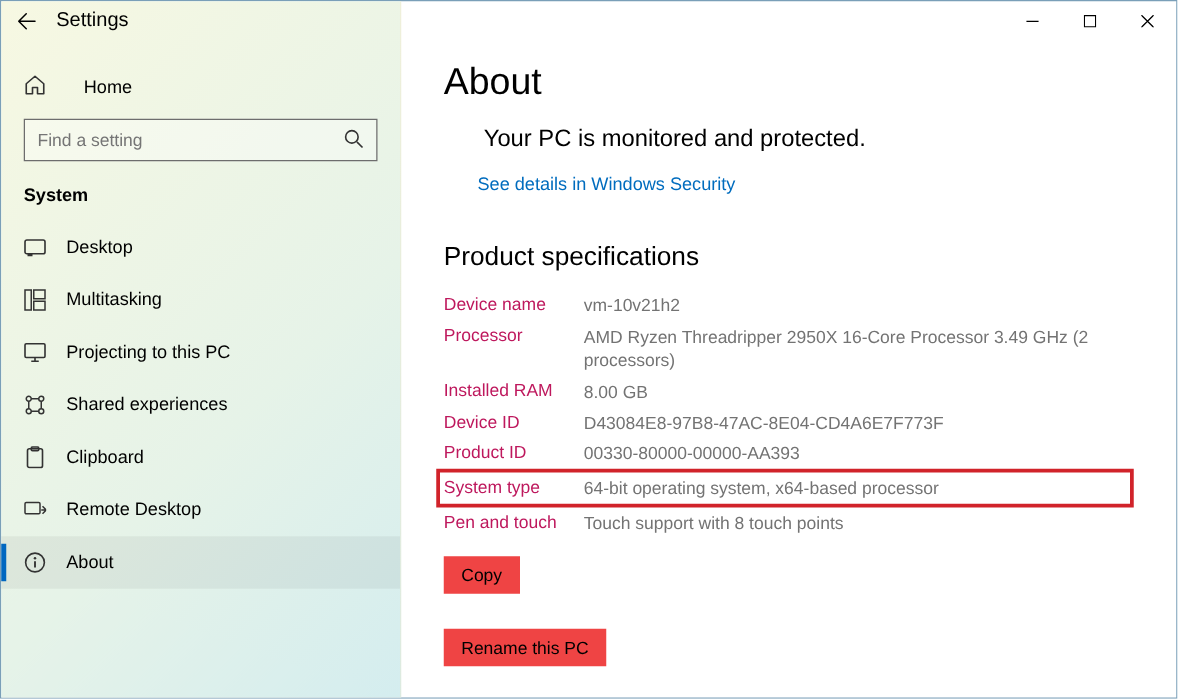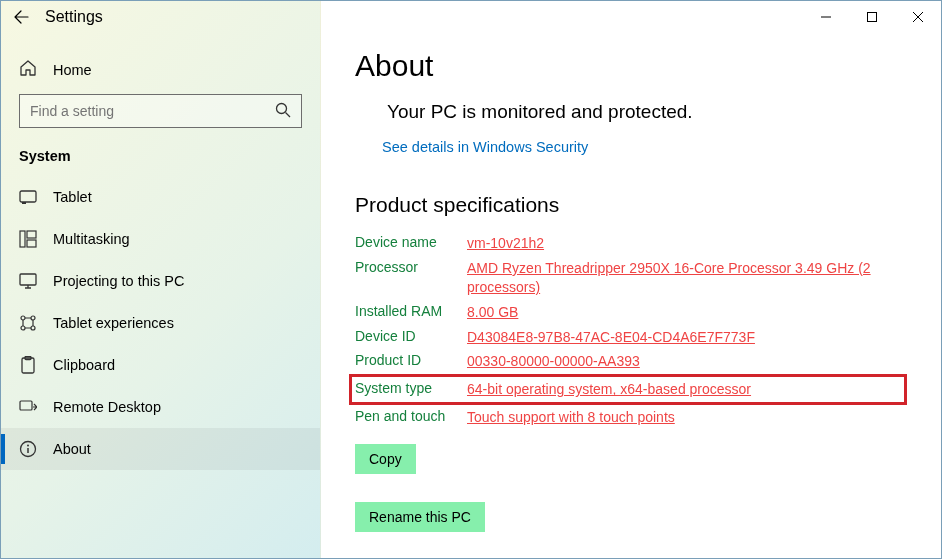--- a/index.html
+++ b/index.html
@@ -57,21 +57,21 @@
     height: 100%;
     box-sizing: border-box;
     padding-top: 48px;
     background: linear-gradient(135deg, #f7f8e2 0%, #e6f3e8 60%, #d4edef 100%);
     border-right: 1px solid rgba(0,0,0,0.03);
     position: relative;
   }
   .home-row {
     display: flex;
     align-items: center;
-    gap: 16px;
+    gap: 30px;
     padding: 10px 18px 10px 18px;
     font-size: 14.5px;
   }
   .search-wrap {
     margin: 4px 18px 14px 18px;
   }
   .search {
     width: 100%;
     box-sizing: border-box;
     height: 34px;
@@ -150,37 +150,36 @@
   }
   .spec-row {
     display: flex;
     align-items: flex-start;
     padding: 3px 0;
     font-size: 14px;
   }
   .spec-row .label {
     width: 112px;
     flex: 0 0 112px;
-    color: #15803d;
+    color: #be185d;
   }
   .spec-row .value {
     flex: 1;
-    color: #ef4444;
+    color: #737373;
     line-height: 1.35;
-    text-decoration: underline;
   }
   .spec-row.hl {
     border: 3px solid #d1232a;
     margin-left: -6px;
     padding-left: 3px;
     padding-right: 3px;
   }
   .btn-flat {
     display: inline-block;
-    background: #86efac;
+    background: #ef4444;
     border: none;
     padding: 7px 14px;
     font-size: 14px;
     font-family: inherit;
     margin-top: 10px;
     cursor: pointer;
     text-align: center;
   }
   .btn-flat.copy {
     margin-top: 14px;
@@ -240,21 +239,21 @@
 
     <div class="section-label">System</div>
 
     <div class="nav-item">
       <span class="ico">
         <svg width="18" height="18" viewBox="0 0 18 18">
             <rect x="1" y="3" width="16" height="11" rx="1.5" fill="none" stroke="#333" stroke-width="1.3"></rect>
             <rect x="3" y="14" width="4" height="2" fill="#333"></rect>
           </svg>
       </span>
-      <span>Tablet</span>
+      <span>Desktop</span>
     </div>
 
     <div class="nav-item">
       <span class="ico">
         <svg width="18" height="18" viewBox="0 0 18 18">
             <rect x="1" y="1" width="5" height="16" fill="none" stroke="#333" stroke-width="1.2"></rect>
             <rect x="8" y="1" width="9" height="7" fill="none" stroke="#333" stroke-width="1.2"></rect>
             <rect x="8" y="10" width="9" height="7" fill="none" stroke="#333" stroke-width="1.2"></rect>
           </svg>
       </span>
@@ -274,21 +273,21 @@
     <div class="nav-item">
       <span class="ico">
         <svg width="18" height="18" viewBox="0 0 18 18">
             <circle cx="4" cy="4" r="2" fill="none" stroke="#333" stroke-width="1.2"></circle>
             <circle cx="14" cy="4" r="2" fill="none" stroke="#333" stroke-width="1.2"></circle>
             <circle cx="4" cy="14" r="2" fill="none" stroke="#333" stroke-width="1.2"></circle>
             <circle cx="14" cy="14" r="2" fill="none" stroke="#333" stroke-width="1.2"></circle>
             <path d="M6 4h6M4 6v6M14 6v6M6 14h6" stroke="#333" stroke-width="1.2"></path>
           </svg>
       </span>
-      <span>Tablet experiences</span>
+      <span>Shared experiences</span>
     </div>
 
     <div class="nav-item">
       <span class="ico">
         <svg width="18" height="18" viewBox="0 0 18 18">
             <rect x="3" y="2" width="12" height="15" rx="1.5" fill="none" stroke="#333" stroke-width="1.3"></rect>
             <rect x="6" y="0.5" width="6" height="3" rx="1" fill="none" stroke="#333" stroke-width="1.3"></rect>
           </svg>
       </span>
       <span>Clipboard</span>

